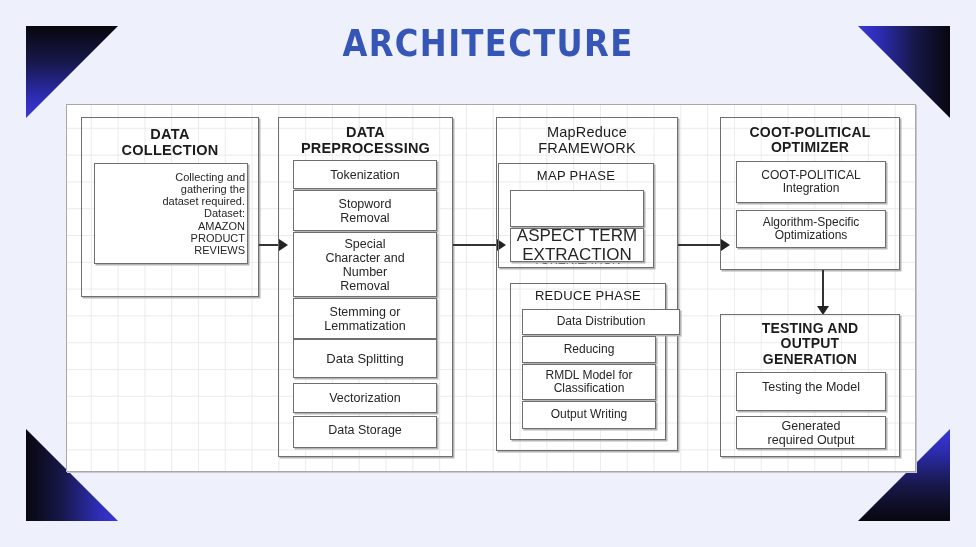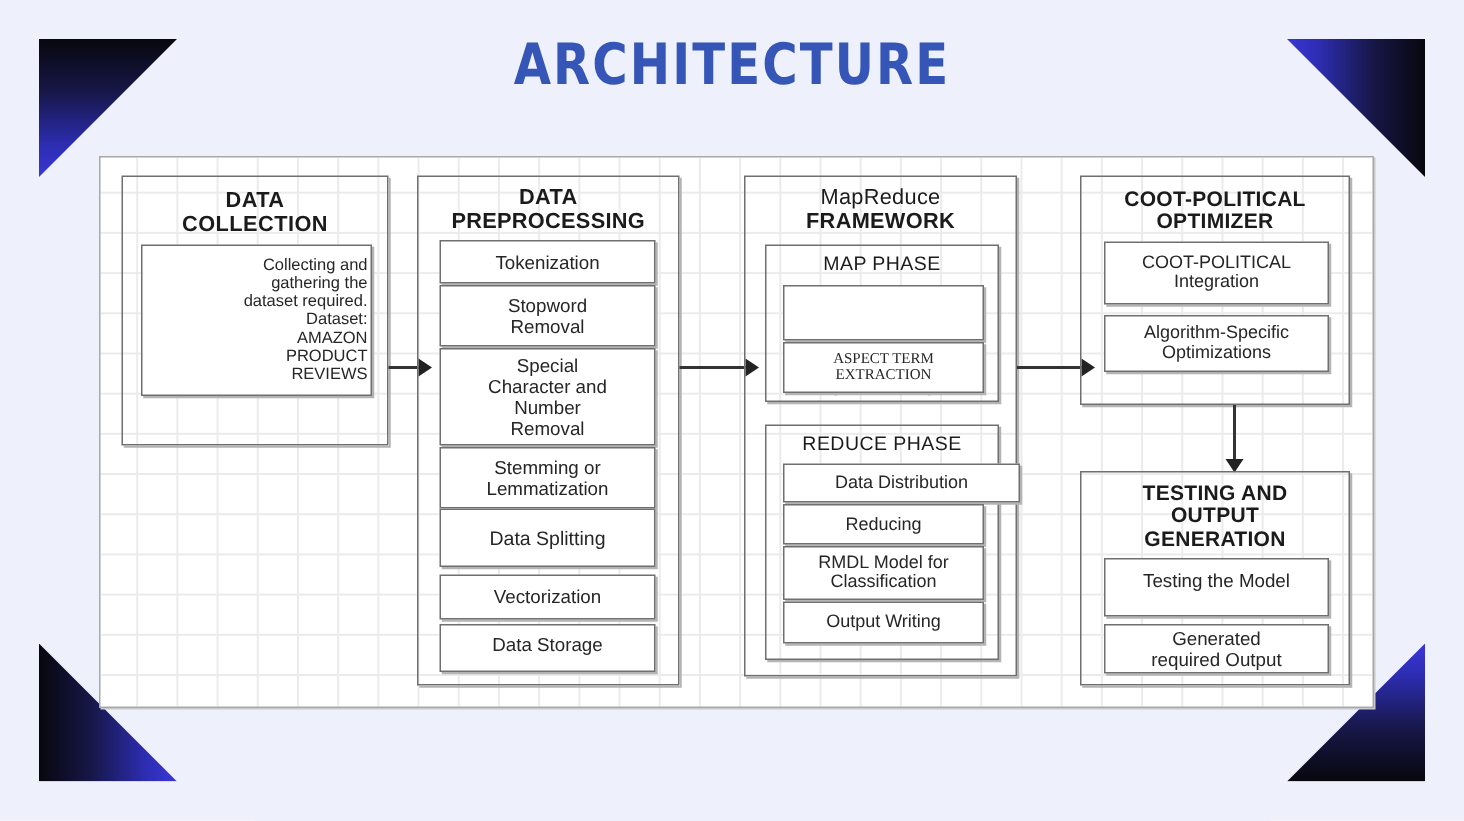--- a/index.html
+++ b/index.html
@@ -244,35 +244,35 @@
           <div>Data Storage</div>
         </div>
       </div>
     </div>
 
     <div class="arrow-h" style="left:386px; top:139px; width:44px;"></div>
 
     <div class="box group" style="left:429px; top:12px; width:182px; height:334px;">
       <div class="grp-title" style="top:7px; font-size:14.5px; letter-spacing:0.2px;">
         <div>MapReduce</div>
-        <div style="font-weight:bold;">FRAMEWORK</div>
-      </div>
-
-      <div class="box group" style="left:13px; top:45px; width:156px; height:105px;">
+        <div style="font-weight:normal;">FRAMEWORK</div>
+      </div>
+
+      <div class="box group" style="left:1px; top:45px; width:156px; height:105px;">
         <div class="grp-title" style="top:5px; font-size:13px; letter-spacing:0.3px;">
           <div>MAP PHASE</div>
         </div>
         <div class="box" style="left:11px; top:26px; width:134px; height:37px;">
           <div class="leaf-label" style="font-size:12px;margin-top:45px;">
             <div>BERT</div>
             <div>TOKENIZATION</div>
           </div>
         </div>
         <div class="box" style="left:11px; top:64px; width:134px; height:34px;">
-          <div class="leaf-label" style="font-size:10px;font-family:Liberation Serif, serif;">
+          <div class="leaf-label" style="font-size:17px;">
             <div>ASPECT TERM</div>
             <div>EXTRACTION</div>
           </div>
         </div>
       </div>
 
       <div class="box group" style="left:13px; top:165px; width:156px; height:157px;text-decoration:underline;">
         <div class="grp-title" style="top:5px; font-size:13px; letter-spacing:0.3px;">
           <div>REDUCE PHASE</div>
         </div>

